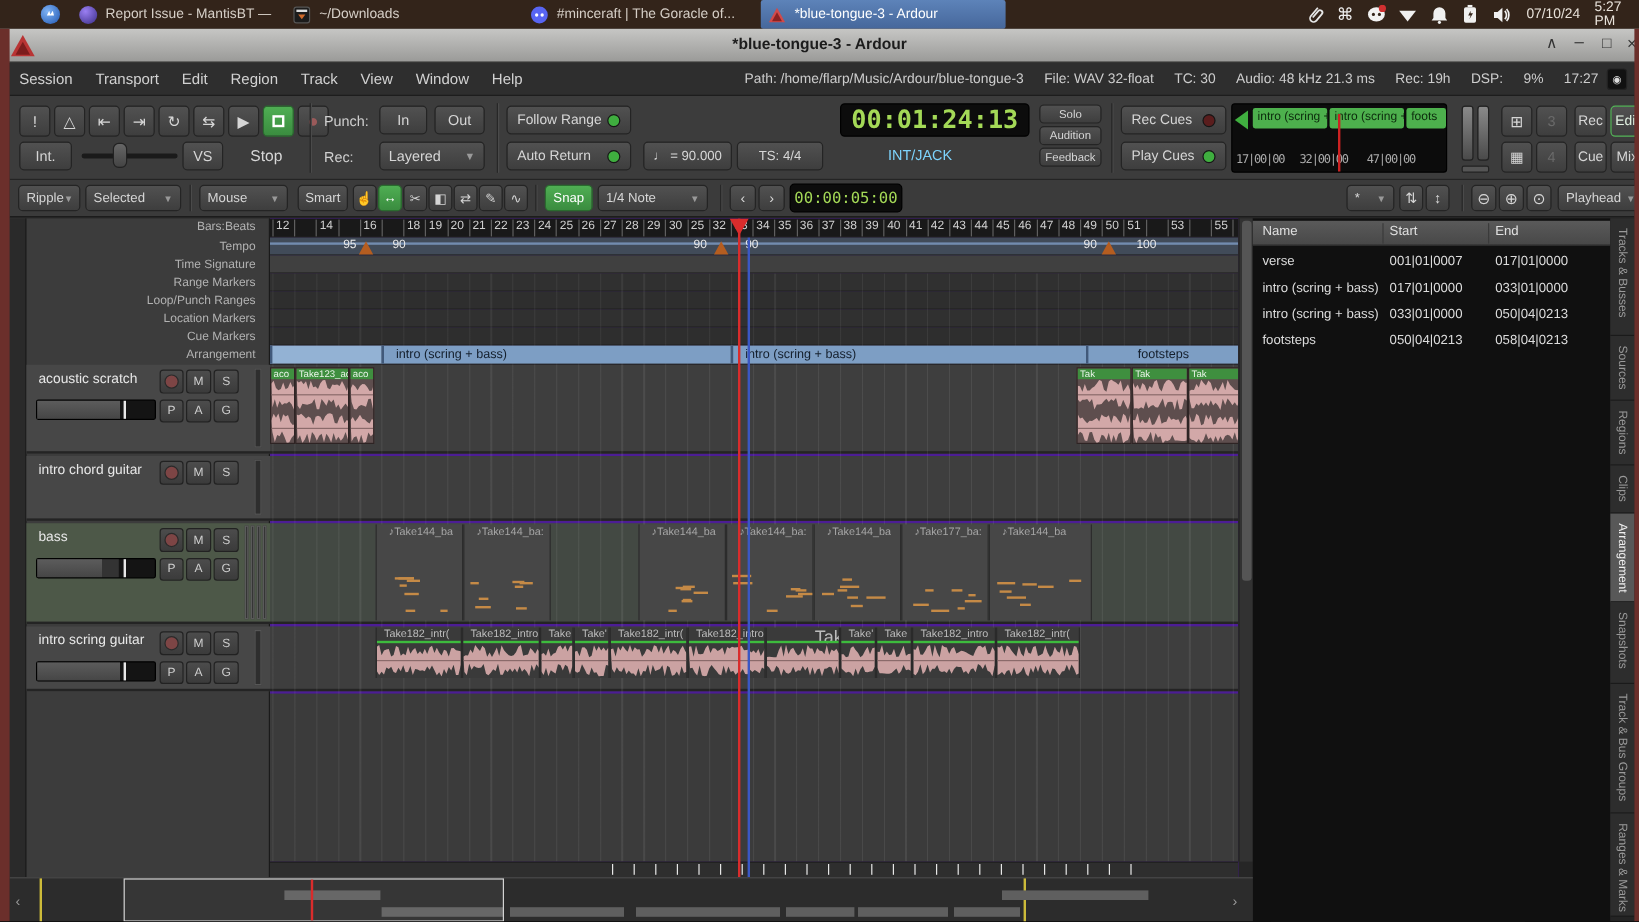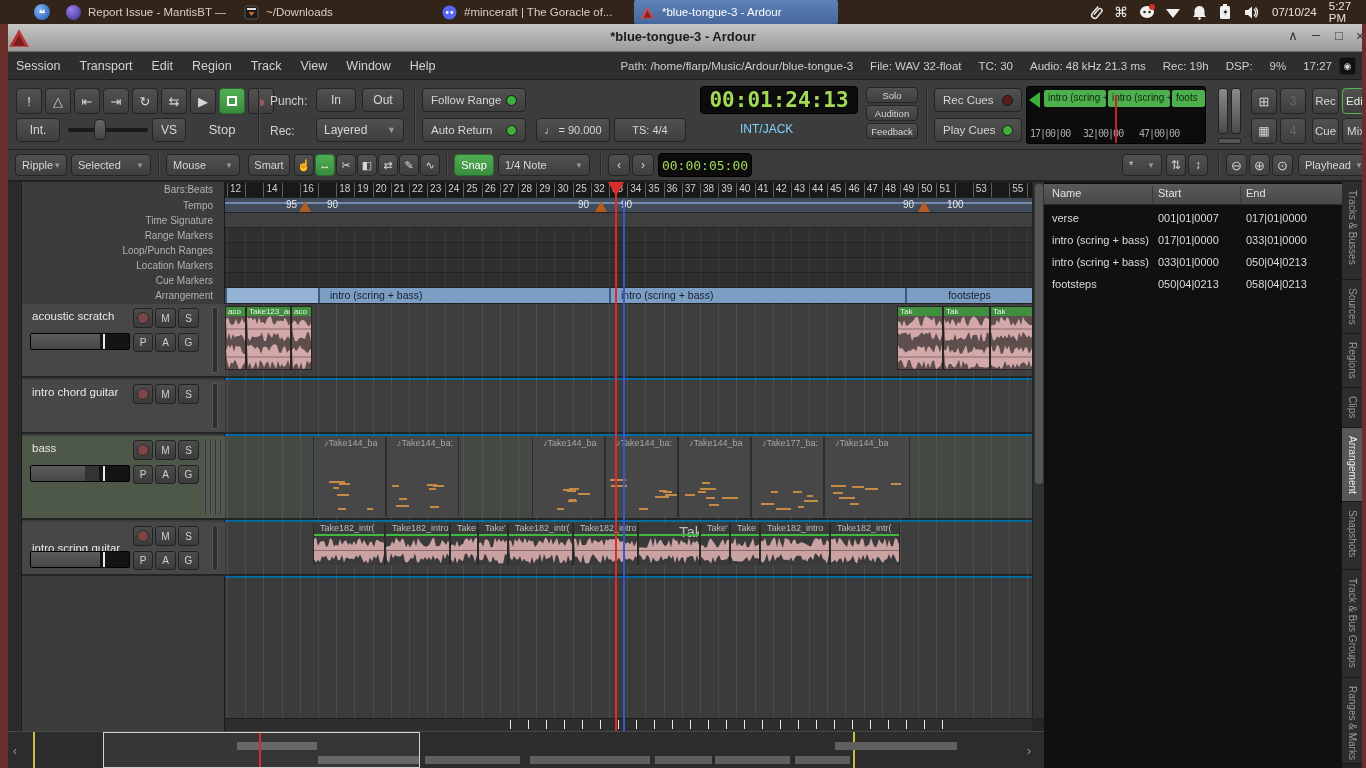--- a/index.html
+++ b/index.html
@@ -361,37 +361,37 @@
         </div>
         <div class="hbtn" style="position: absolute; box-sizing: border-box; left: 111px; top: 29px; width: 20px; height: 19px;">P</div>
         <div class="hbtn" style="position: absolute; box-sizing: border-box; left: 133px; top: 29px; width: 21px; height: 19px;">A</div>
         <div class="hbtn" style="position: absolute; box-sizing: border-box; left: 156px; top: 29px; width: 21px; height: 19px;">G</div>
         <div style="position: absolute; box-sizing: border-box; left: 182px; top: 2px; width: 3px; height: 78px; background: rgb(53, 53, 53); border: 1px solid rgb(90, 90, 90);"></div>
         <div style="position: absolute; box-sizing: border-box; left: 187px; top: 2px; width: 3px; height: 78px; background: rgb(53, 53, 53); border: 1px solid rgb(90, 90, 90);"></div>
         <div style="position: absolute; box-sizing: border-box; left: 192px; top: 2px; width: 3px; height: 78px; background: rgb(53, 53, 53); border: 1px solid rgb(90, 90, 90);"></div>
         <div style="position: absolute; box-sizing: border-box; left: 197px; top: 2px; width: 3px; height: 78px; background: rgb(53, 53, 53); border: 1px solid rgb(90, 90, 90);"></div>
       </div>
       <div style="position: absolute; box-sizing: border-box; left: 14px; top: 340px; width: 203px; height: 54px; background: rgb(71, 71, 71); border-bottom: 2px solid rgb(36, 36, 36);">
-        <div style="position: absolute; box-sizing: border-box; left: 10px; top: 20px; font-size: 11.5px; color: rgb(232, 232, 232); white-space: nowrap;">intro scring guitar</div>
+        <div style="position: absolute; box-sizing: border-box; left: 10px; top: 6px; font-size: 11.5px; color: rgb(232, 232, 232); white-space: nowrap;">intro scring guitar</div>
         <div class="hbtn" style="position: absolute; box-sizing: border-box; left: 111px; top: 4px; width: 20px; height: 20px;">
           <span style="width:10px;height:10px;border-radius:50%;background:#7d4545;border:1px solid #2a2a2a;display:inline-block"></span>
         </div>
         <div class="hbtn" style="position: absolute; box-sizing: border-box; left: 133px; top: 4px; width: 21px; height: 20px;">M</div>
         <div class="hbtn" style="position: absolute; box-sizing: border-box; left: 156px; top: 4px; width: 21px; height: 20px;">S</div>
         <div style="position: absolute; box-sizing: border-box; left: 8px; top: 29px; width: 100px; height: 17px; background: rgb(20, 20, 20); border-radius: 2px; border: 1px solid rgb(0, 0, 0);">
           <div style="position: absolute; box-sizing: border-box; left: 0px; top: 0px; width: 70%; height: 100%; background: linear-gradient(rgb(92, 92, 92), rgb(70, 70, 70));"></div>
           <div style="position: absolute; box-sizing: border-box; left: 73%; top: 0px; width: 2px; height: 100%; background: rgb(232, 232, 232);"></div>
         </div>
         <div class="hbtn" style="position: absolute; box-sizing: border-box; left: 111px; top: 29px; width: 20px; height: 19px;">P</div>
         <div class="hbtn" style="position: absolute; box-sizing: border-box; left: 133px; top: 29px; width: 21px; height: 19px;">A</div>
         <div class="hbtn" style="position: absolute; box-sizing: border-box; left: 156px; top: 29px; width: 21px; height: 19px;">G</div>
         <div style="position: absolute; box-sizing: border-box; left: 190px; top: 3px; width: 6px; height: 46px; background: rgb(46, 46, 46); border: 1px solid rgb(86, 86, 86);"></div>
       </div>
     </div>
-  <div id="canvas" class="abs" style="left:225px;top:182px;width:807px;height:549px;background:#0369a1;overflow:hidden;">
+  <div id="canvas" class="abs" style="left:225px;top:182px;width:807px;height:549px;background:#4c1d95;overflow:hidden;">
       <div style="position: absolute; box-sizing: border-box; left: 0px; top: 0px; width: 807px; height: 16px; background: rgb(25, 25, 25); border-bottom: 1px solid rgb(34, 34, 34);"></div>
       <div style="position: absolute; box-sizing: border-box; left: 0px; top: 16px; width: 807px; height: 15px; background: rgb(65, 75, 89); border-bottom: 1px solid rgb(34, 34, 34);"></div>
       <div style="position: absolute; box-sizing: border-box; left: 0px; top: 31px; width: 807px; height: 15px; background: rgb(64, 64, 64); border-bottom: 1px solid rgb(34, 34, 34);"></div>
       <div style="position: absolute; box-sizing: border-box; left: 0px; top: 46px; width: 807px; height: 15px; background: rgb(48, 48, 48); border-bottom: 1px solid rgb(34, 34, 34);"></div>
       <div style="position: absolute; box-sizing: border-box; left: 0px; top: 61px; width: 807px; height: 15px; background: rgb(46, 46, 46); border-bottom: 1px solid rgb(34, 34, 34);"></div>
       <div style="position: absolute; box-sizing: border-box; left: 0px; top: 76px; width: 807px; height: 15px; background: rgb(48, 48, 48); border-bottom: 1px solid rgb(34, 34, 34);"></div>
       <div style="position: absolute; box-sizing: border-box; left: 0px; top: 91px; width: 807px; height: 15px; background: rgb(46, 46, 46); border-bottom: 1px solid rgb(34, 34, 34);"></div>
       <div style="position: absolute; box-sizing: border-box; left: 0px; top: 106px; width: 807px; height: 16px; background: rgb(47, 47, 47); border-bottom: 1px solid rgb(34, 34, 34);"></div>
       <div style="position: absolute; box-sizing: border-box; left: 2px; top: 1px; width: 1px; height: 14px; background: rgb(95, 95, 95);"></div>
       <div style="position: absolute; box-sizing: border-box; left: 20.19px; top: 1px; width: 1px; height: 14px; background: rgb(95, 95, 95);"></div>

